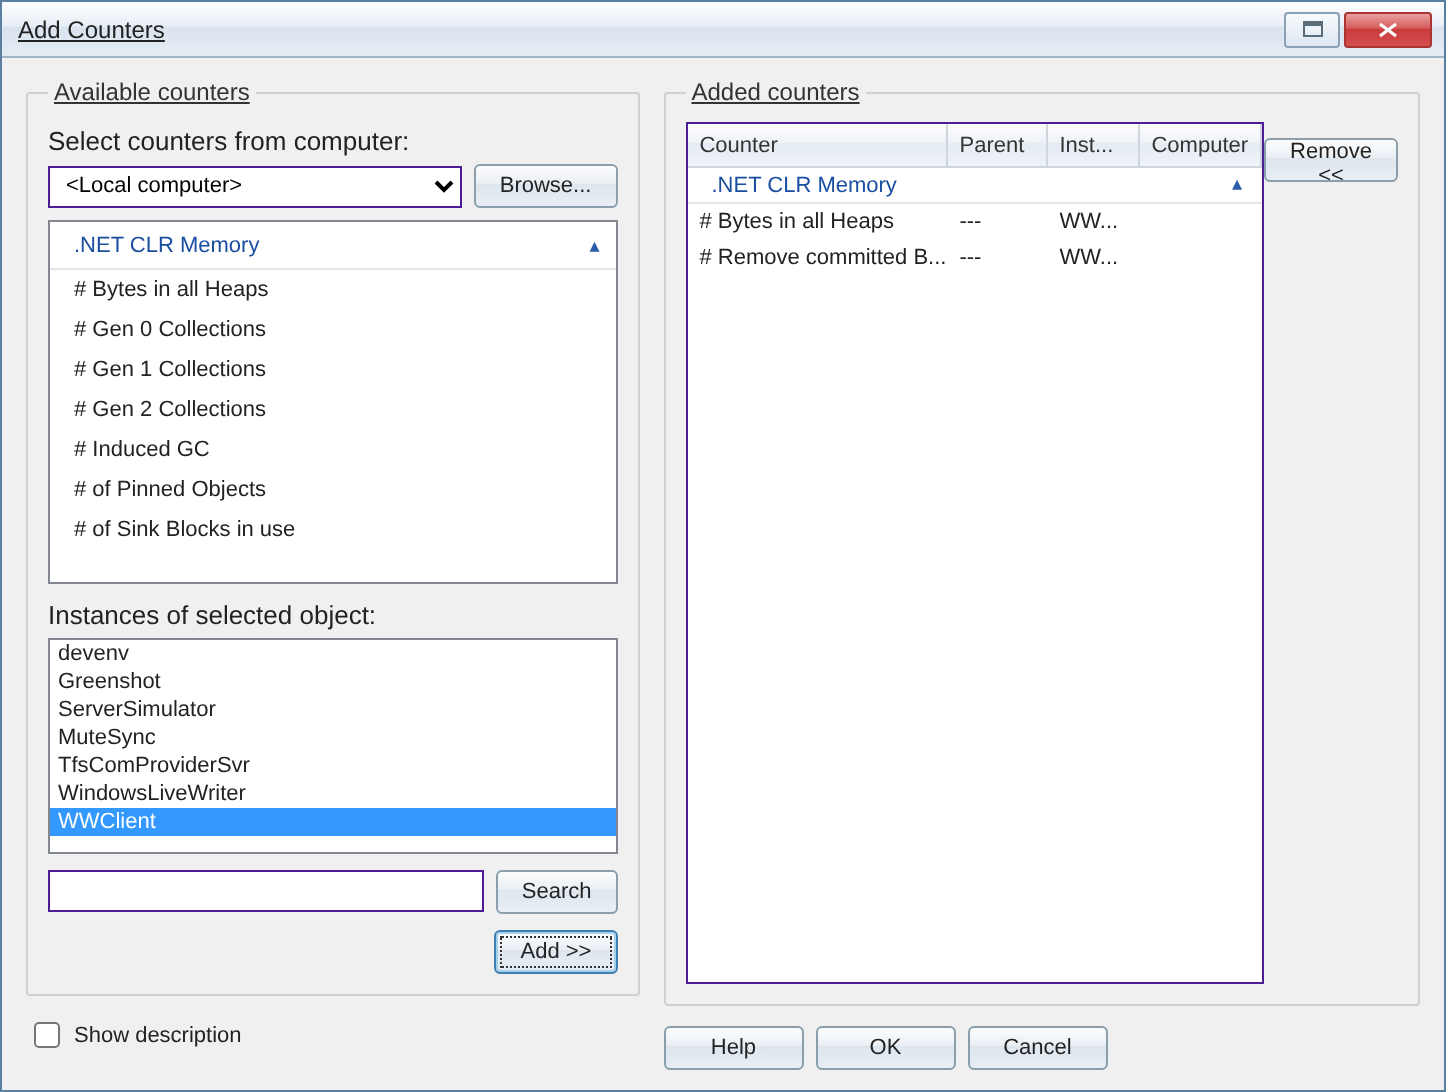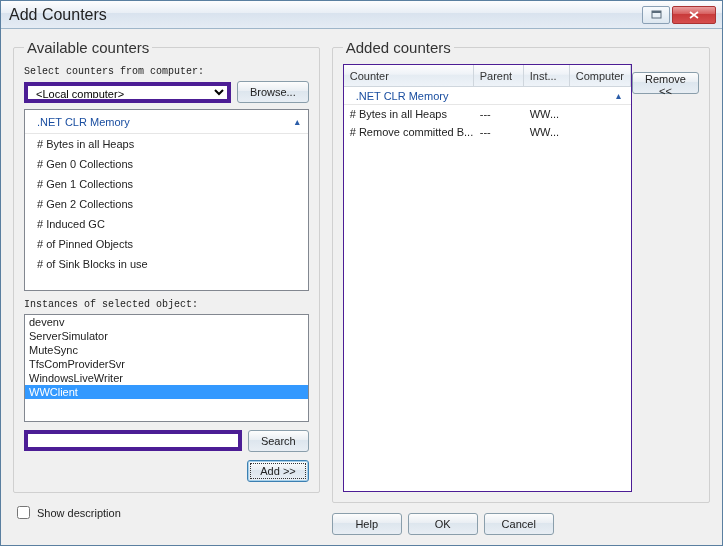--- a/index.html
+++ b/index.html
@@ -1,30 +1,30 @@
 <!DOCTYPE html>
 <html><head>
 <meta charset="utf-8">
 <style>
 * { box-sizing: border-box; font-family: "Segoe UI", Tahoma, sans-serif; font-size: 11px; }
 body { margin: 0; background: #dce4ec; overflow: hidden; }
 .window { width: 723px; height: 546px; background: #f0f0f0; border: 1px solid #5a7fa0; position: relative; }
 .titlebar { height: 28px; background: linear-gradient(#fdfdfe,#e8eef5 45%,#d9e3ee 46%,#e5ecf4); border-bottom: 1px solid #9fb6c9; display: flex; align-items: center; padding: 0 6px 0 8px; }
-.titlebar .title { font-size: 16px; color: #222; flex: 1; }
+.titlebar .title { font-size: 12px; color: #222; flex: 1; text-decoration: underline; }
 .titlebar .tb-btn { width: 28px; height: 18px; margin-left: 2px; border: 1px solid #8aa0b5; border-radius: 2px; display: flex; align-items: center; justify-content: center; background: linear-gradient(#f7fafd,#dde7f0); }
 .titlebar .tb-close { width: 44px; background: linear-gradient(#e9a0a0,#d65b5b 45%,#c83a3a 46%,#d64f4f); border-color: #a33; color: #fff; font-weight: bold; }
 .content { position: absolute; top: 28px; left: 0; right: 0; bottom: 0; padding: 10px 12px 10px 12px; display: flex; gap: 12px; }
 .col { display: flex; flex-direction: column; }
 .col.left { width: 350px; }
 .col.right { flex: 1; }
 fieldset { border: 1px solid #d0d0d0; border-radius: 2px; padding: 8px 10px 10px 10px; margin: 0; }
-legend { font-size: 15px; color: #333; padding: 0 3px; }
-.lbl { font-size: 10px; color: #222; margin: 2px 0 4px 0; display: block; font-family: Liberation Mono, monospace; }
+legend { font-size: 12px; color: #333; padding: 0 3px; text-decoration: underline; }
+.lbl { font-size: 13px; color: #222; margin: 2px 0 4px 0; display: block; }
 .row { display: flex; gap: 6px; align-items: center; margin-bottom: 6px; }
-select.combo, input.combo { height: 21px; border: 4px solid #4c1d95; background: #fff; padding: 1px 4px; font-size: 11px; }
+select.combo, input.combo { height: 21px; border: 1px solid #4c1d95; background: #fff; padding: 1px 4px; font-size: 11px; }
 select.combo { appearance: auto; }
 .btn { height: 22px; padding: 0 12px; border: 1px solid #8a9eab; border-radius: 3px; background: linear-gradient(#fdfdfd,#e9eef3 45%,#dde6ee 46%,#e8eef4); font-size: 11px; color: #222; cursor: pointer; }
 .btn.focus { outline: 1px dotted #333; outline-offset: -4px; border-color: #3c7fb1; box-shadow: 0 0 0 1px #a6d0ea inset; }
 .listbox { border: 1px solid #828790; background: #fff; overflow-y: scroll; font-size: 11px; color: #222; }
 .tree { height: 182px; }
 .tree-header { height: 24px; display: flex; align-items: center; padding: 0 8px 0 12px; color: #1a4ea0; border-bottom: 1px solid #e6e6e6; justify-content: space-between; }
 .tree-header .caret { color: #2a5ca8; font-size: 10px; }
 .tree-item { height: 20px; line-height: 20px; padding: 0 8px 0 12px; white-space: nowrap; cursor: default; }
 .instances { height: 108px; }
 .inst-item { height: 14px; line-height: 14px; padding: 0 4px; white-space: nowrap; cursor: default; }
@@ -88,20 +88,21 @@
           <div class="tree-item"># Gen 0 Collections</div>
           <div class="tree-item"># Gen 1 Collections</div>
           <div class="tree-item"># Gen 2 Collections</div>
           <div class="tree-item"># Induced GC</div>
           <div class="tree-item"># of Pinned Objects</div>
           <div class="tree-item"># of Sink Blocks in use</div>
         </div>
         <span class="lbl" style="margin-top:8px">Instances of selected object:</span>
         <div class="listbox instances">
           <div class="inst-item">devenv</div>
+          <div class="inst-item">Greenshot</div>
           <div class="inst-item">ServerSimulator</div>
           <div class="inst-item">MuteSync</div>
           <div class="inst-item">TfsComProviderSvr</div>
           <div class="inst-item">WindowsLiveWriter</div>
           <div class="inst-item sel">WWClient</div>
         </div>
         <div class="search-row">
           <input class="combo" type="text" style="">
           <button class="btn">Search</button>
         </div>

